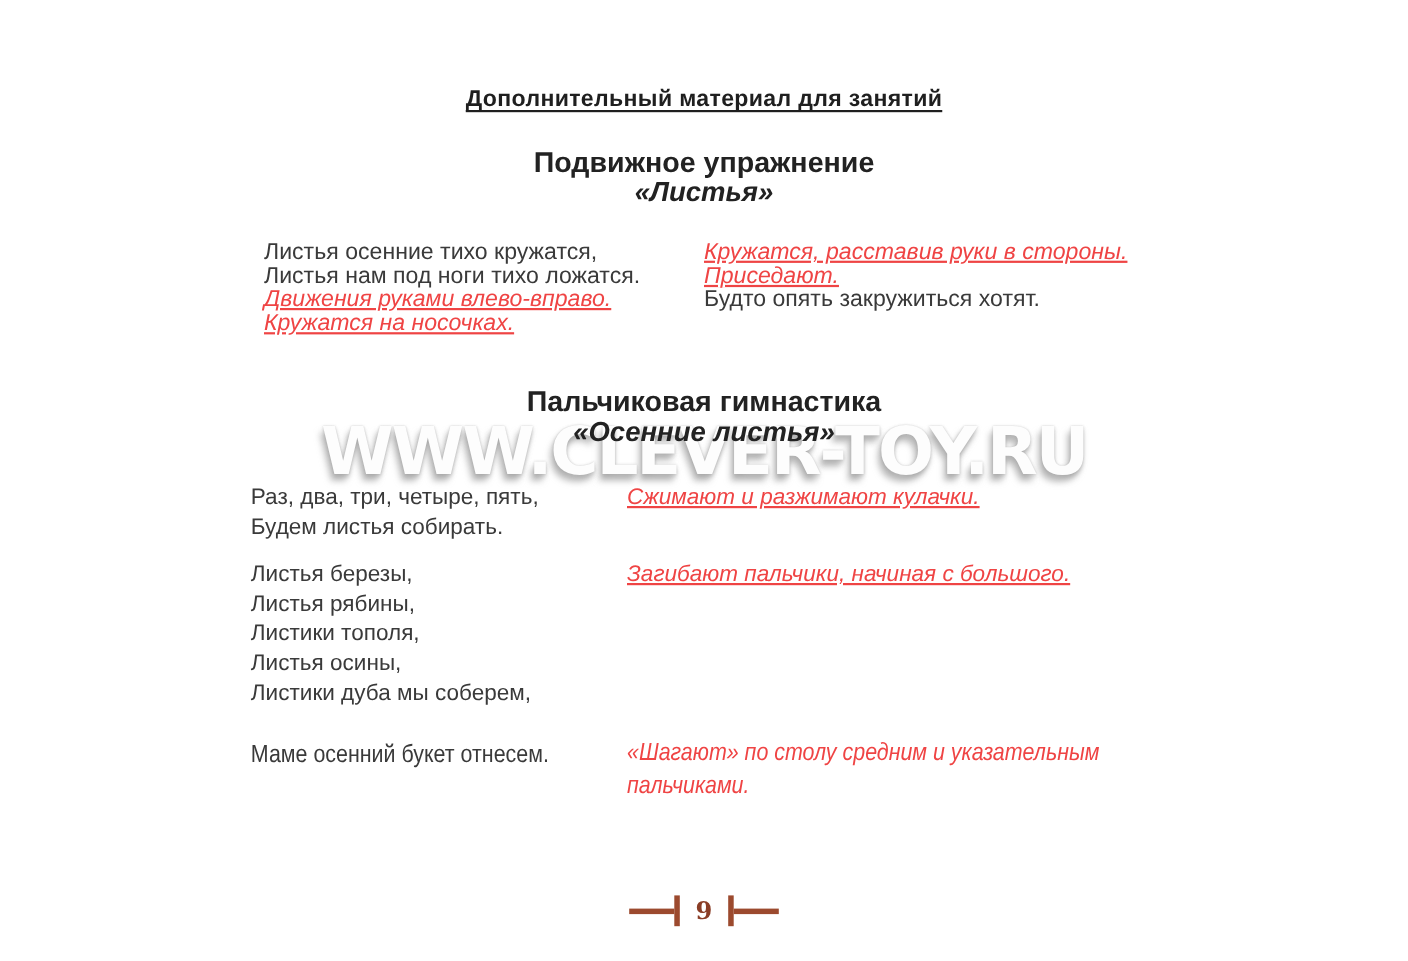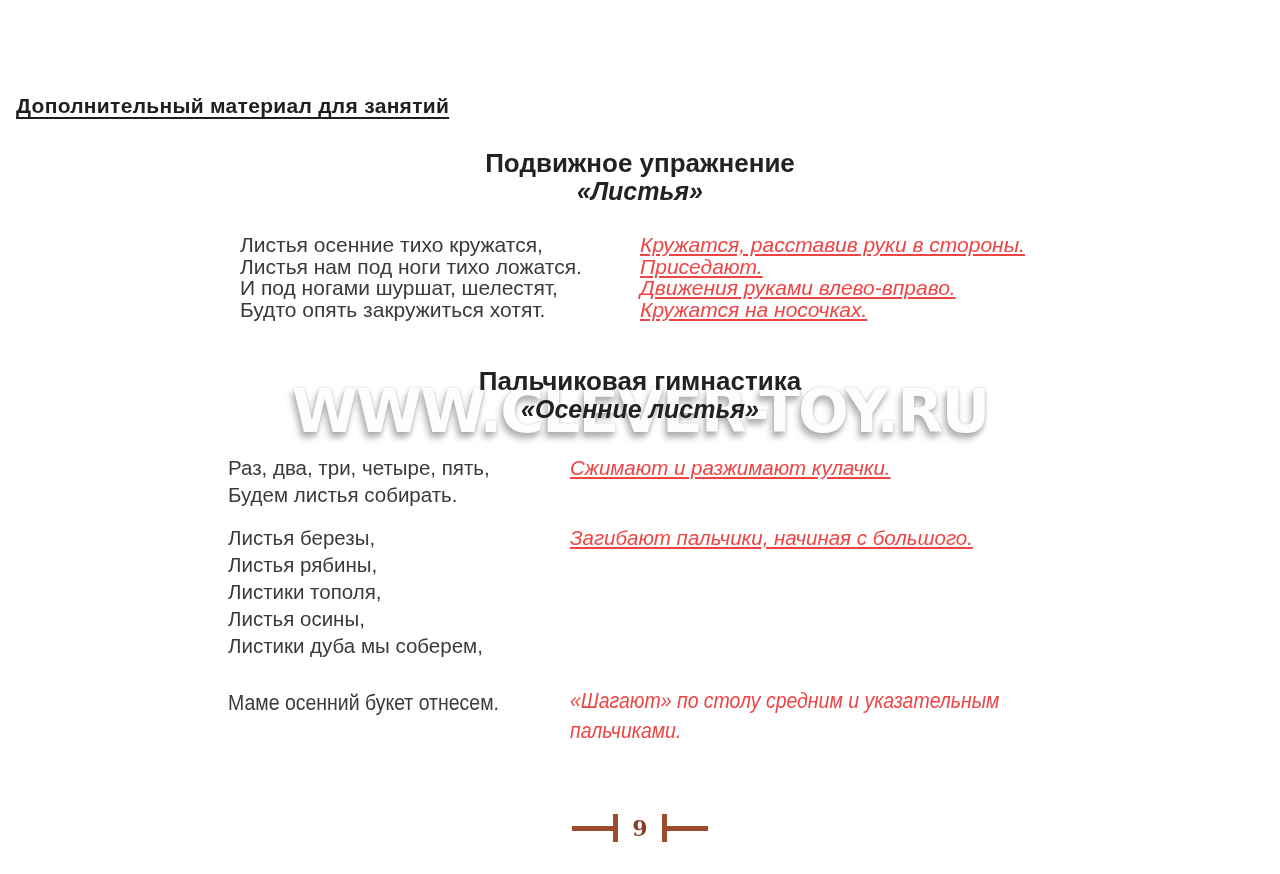--- a/index.html
+++ b/index.html
@@ -35,23 +35,23 @@
     z-index: 0;
     white-space: nowrap;
     user-select: none;
   }
   
   .content {
     position: relative;
     z-index: 1;
   }
   .doc-title {
-    margin: 16px;
+    margin: 0;
     padding-top: 78px;
-    text-align: left;
+    text-align: center;
     font-size: 21px;
     font-weight: bold;
     color: #1f1f1f;
     letter-spacing: 0.3px;
   }
   .doc-title span {
     text-decoration: underline;
     text-decoration-thickness: 2px;
     text-underline-offset: 4px;
   }
@@ -148,21 +148,20 @@
     <h1 class="doc-title"><span>Дополнительный материал для занятий</span></h1>
 
     <h2 class="section-heading first">Подвижное упражнение</h2>
     <h3 class="section-subheading">«Листья»</h3>
 
     <div class="ex-table1">
       <div class="verse">Листья осенние тихо кружатся,</div>
       <div class="action">Кружатся, расставив руки в стороны.</div>
       <div class="verse">Листья нам под ноги тихо ложатся.</div>
       <div class="action">Приседают.</div>
-      <div class="verse">И под ногами шуршат, шелестят,</div>
       <div class="action">Движения руками влево-вправо.</div>
       <div class="verse">Будто опять закружиться хотят.</div>
       <div class="action">Кружатся на носочках.</div>
     </div>
 
     <h2 class="section-heading second">Пальчиковая гимнастика</h2>
     <h3 class="section-subheading">«Осенние листья»</h3>
 
     <div class="ex-table2">
       <div class="verse">Раз, два, три, четыре, пять,

